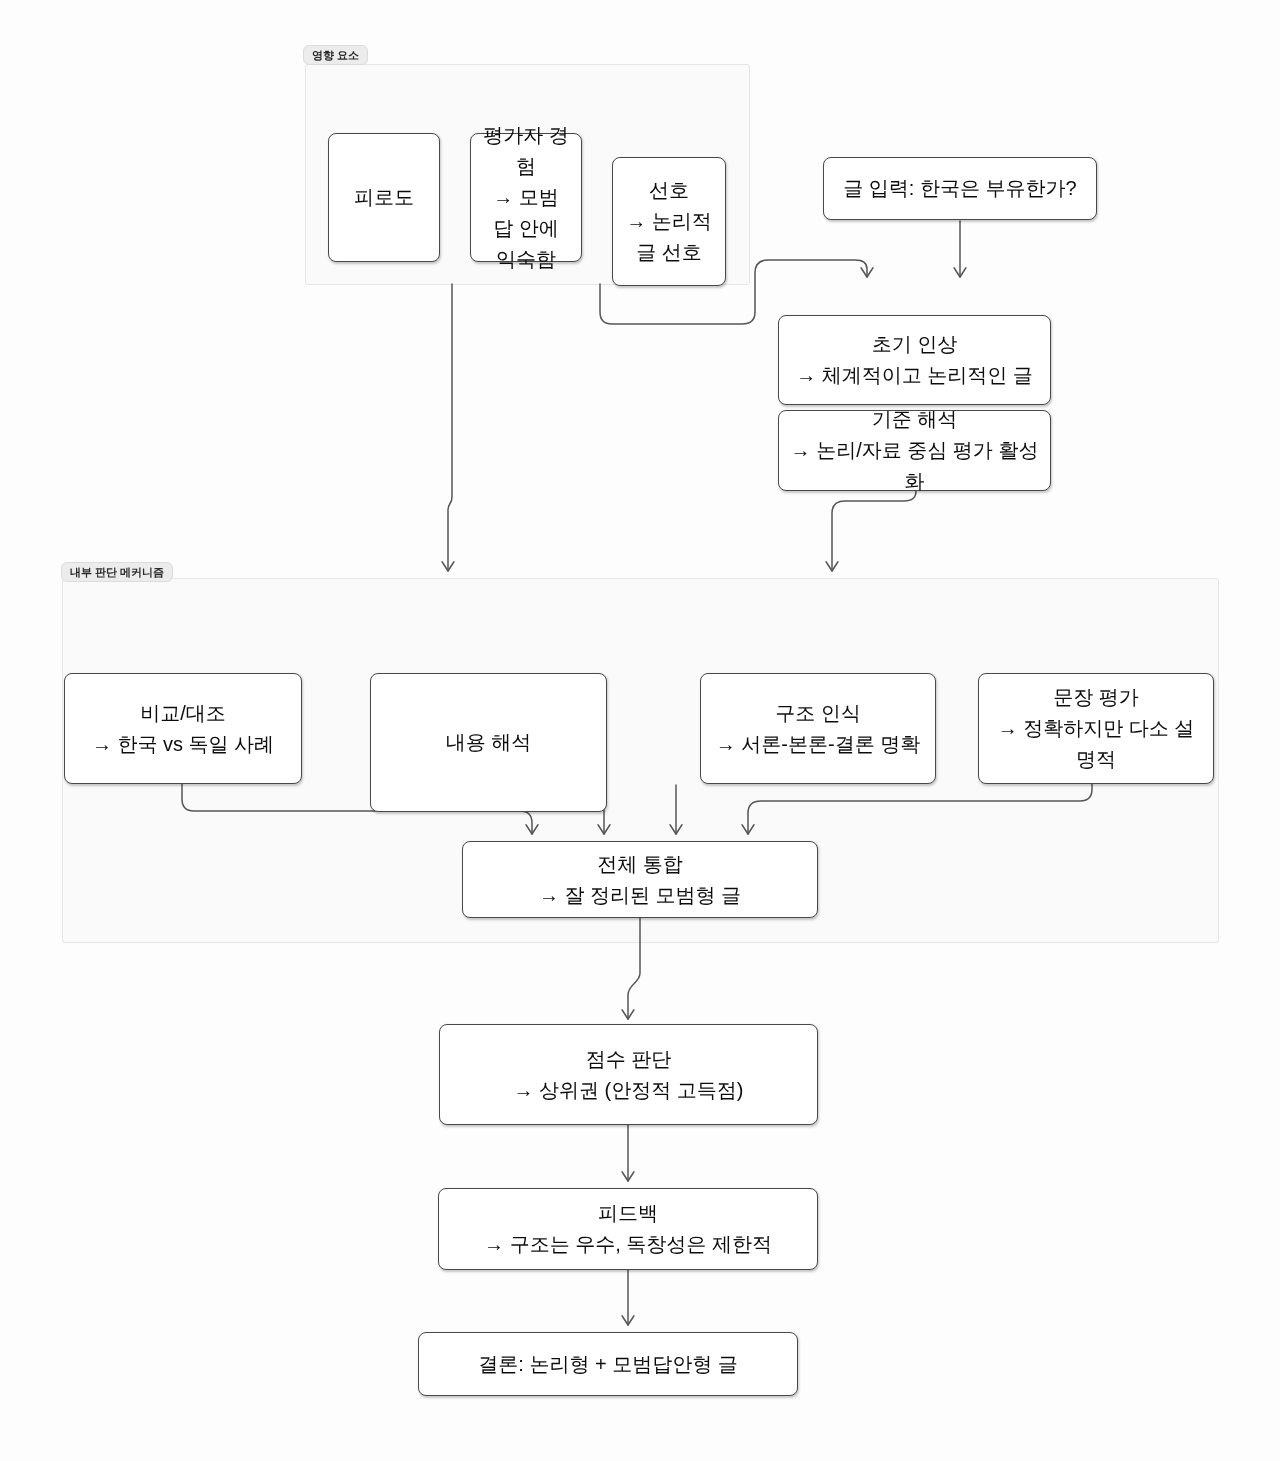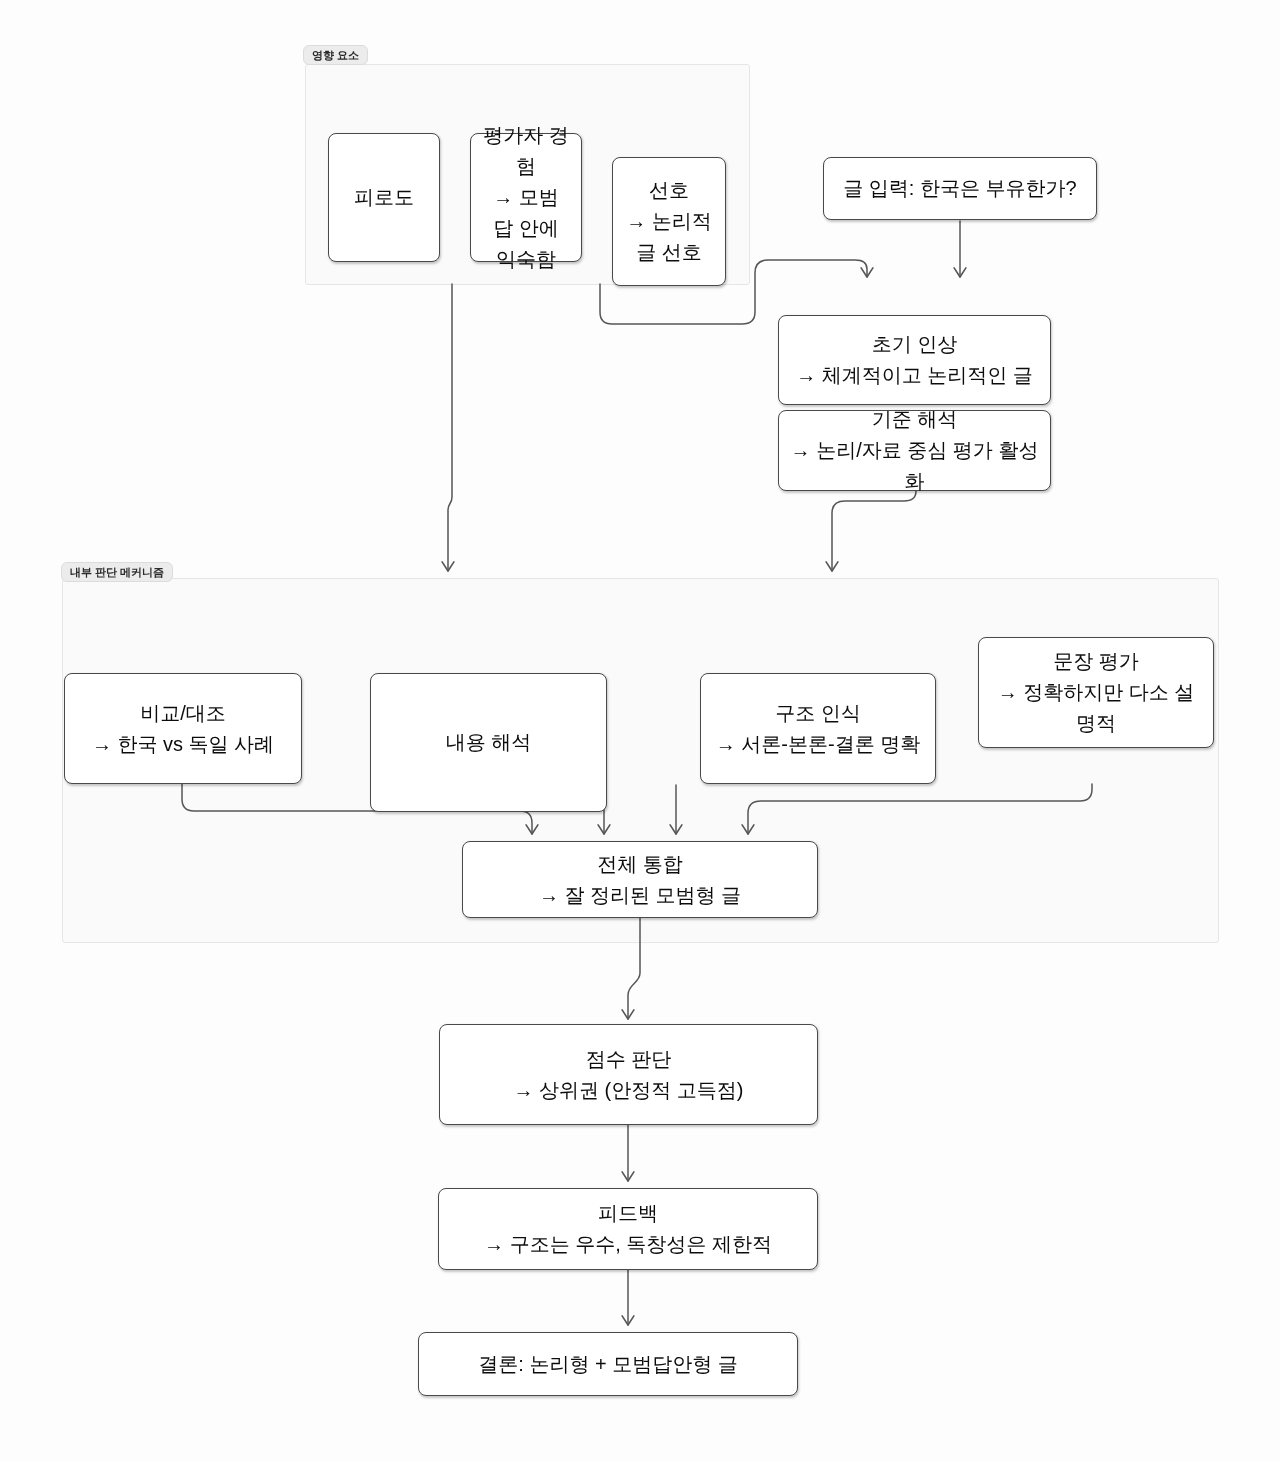--- a/index.html
+++ b/index.html
@@ -67,21 +67,21 @@
   
   #n-fatigue    { left: 328px; top: 133px;  width: 112px; height: 129px; }
   #n-evaluator  { left: 470px; top: 133px;  width: 112px; height: 129px; }
   #n-preference { left: 612px; top: 133px;  width: 114px; height: 129px; margin-top: 24px; }
   #n-input      { left: 823px; top: 157px;  width: 274px; height: 63px;  }
   #n-impression { left: 778px; top: 283px;  width: 273px; height: 90px; margin-top: 32px;  }
   #n-criteria   { left: 778px; top: 410px;  width: 273px; height: 81px;  }
   #n-compare    { left: 64px;  top: 673px;  width: 238px; height: 111px; }
   #n-content    { left: 370px; top: 673px;  width: 237px; height: 139px; }
   #n-structure  { left: 675px; top: 673px;  width: 236px; height: 111px; margin-left: 25px; }
-  #n-sentence   { left: 978px; top: 637px;  width: 236px; height: 111px; }
+  #n-sentence   { left: 978px; top: 673px;  width: 236px; height: 111px; }
   #n-integrate  { left: 462px; top: 841px;  width: 356px; height: 77px;  }
   #n-score      { left: 439px; top: 1024px; width: 379px; height: 101px; }
   #n-feedback   { left: 438px; top: 1188px; width: 380px; height: 82px; align-items: center;  }
   #n-conclusion { left: 418px; top: 1332px; width: 380px; height: 64px;  }
 </style>
 </head>
 <body>
 
 <div id="canvas">
 

